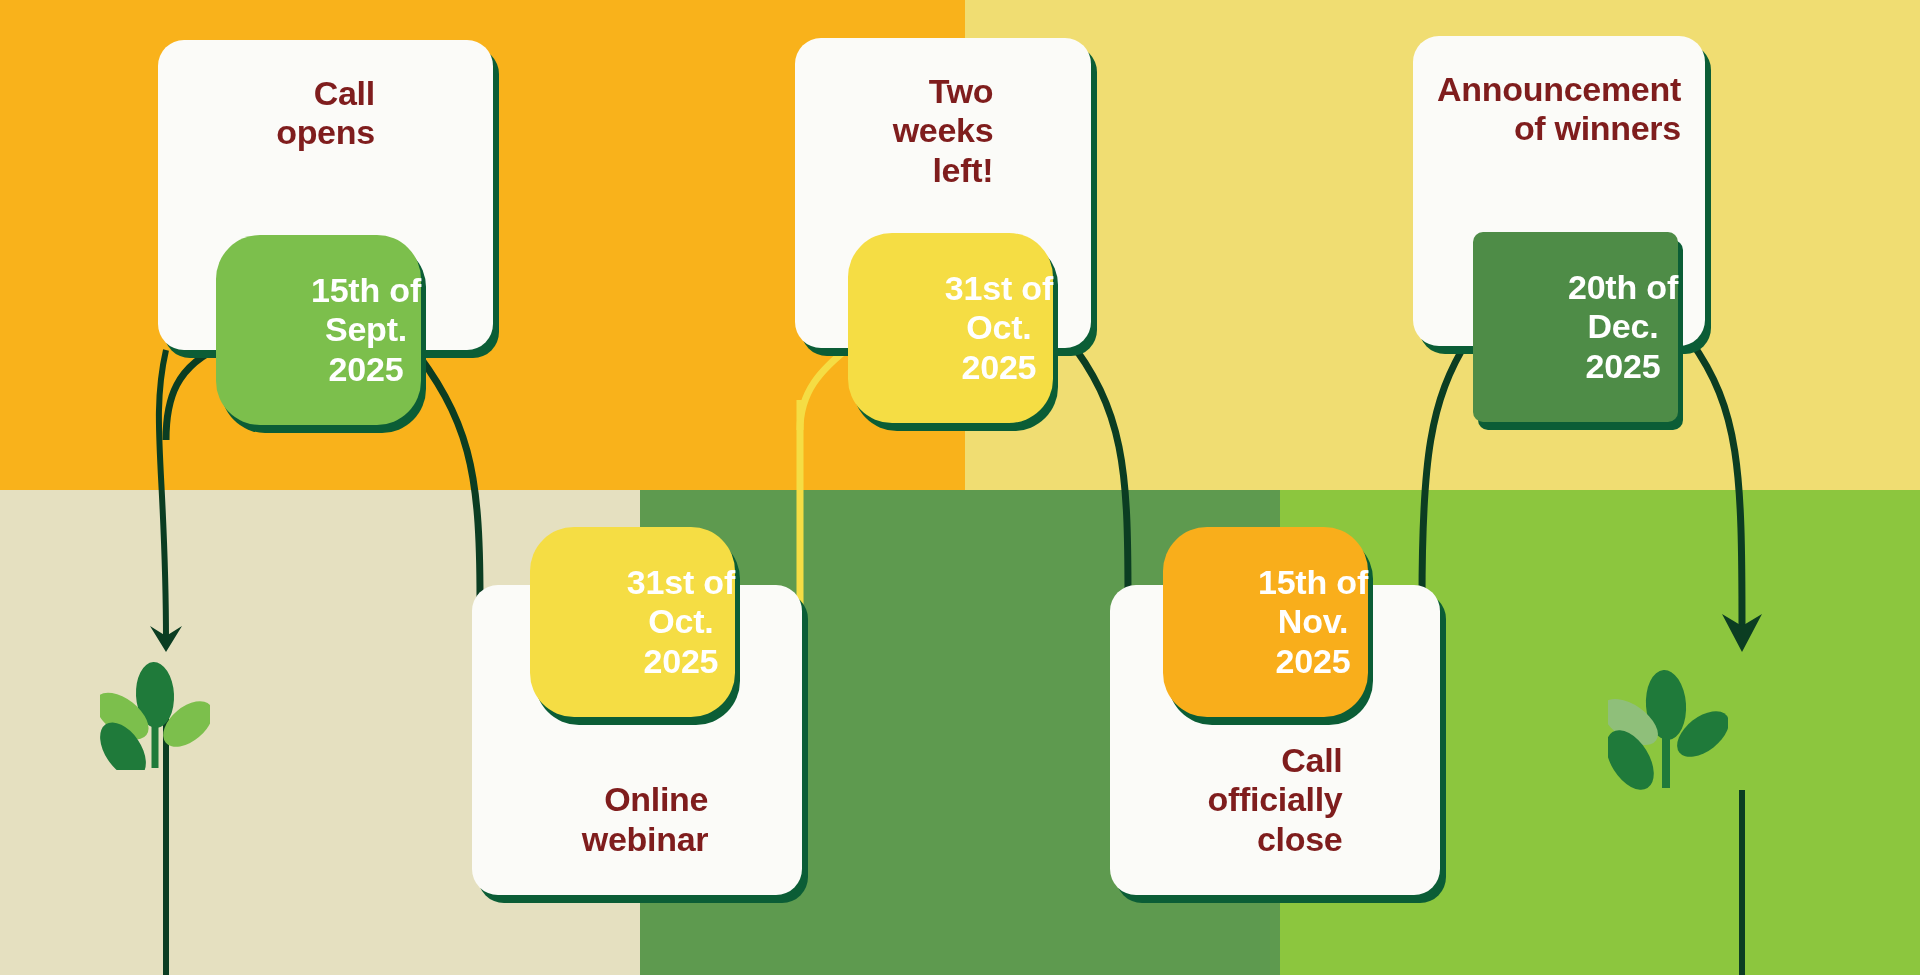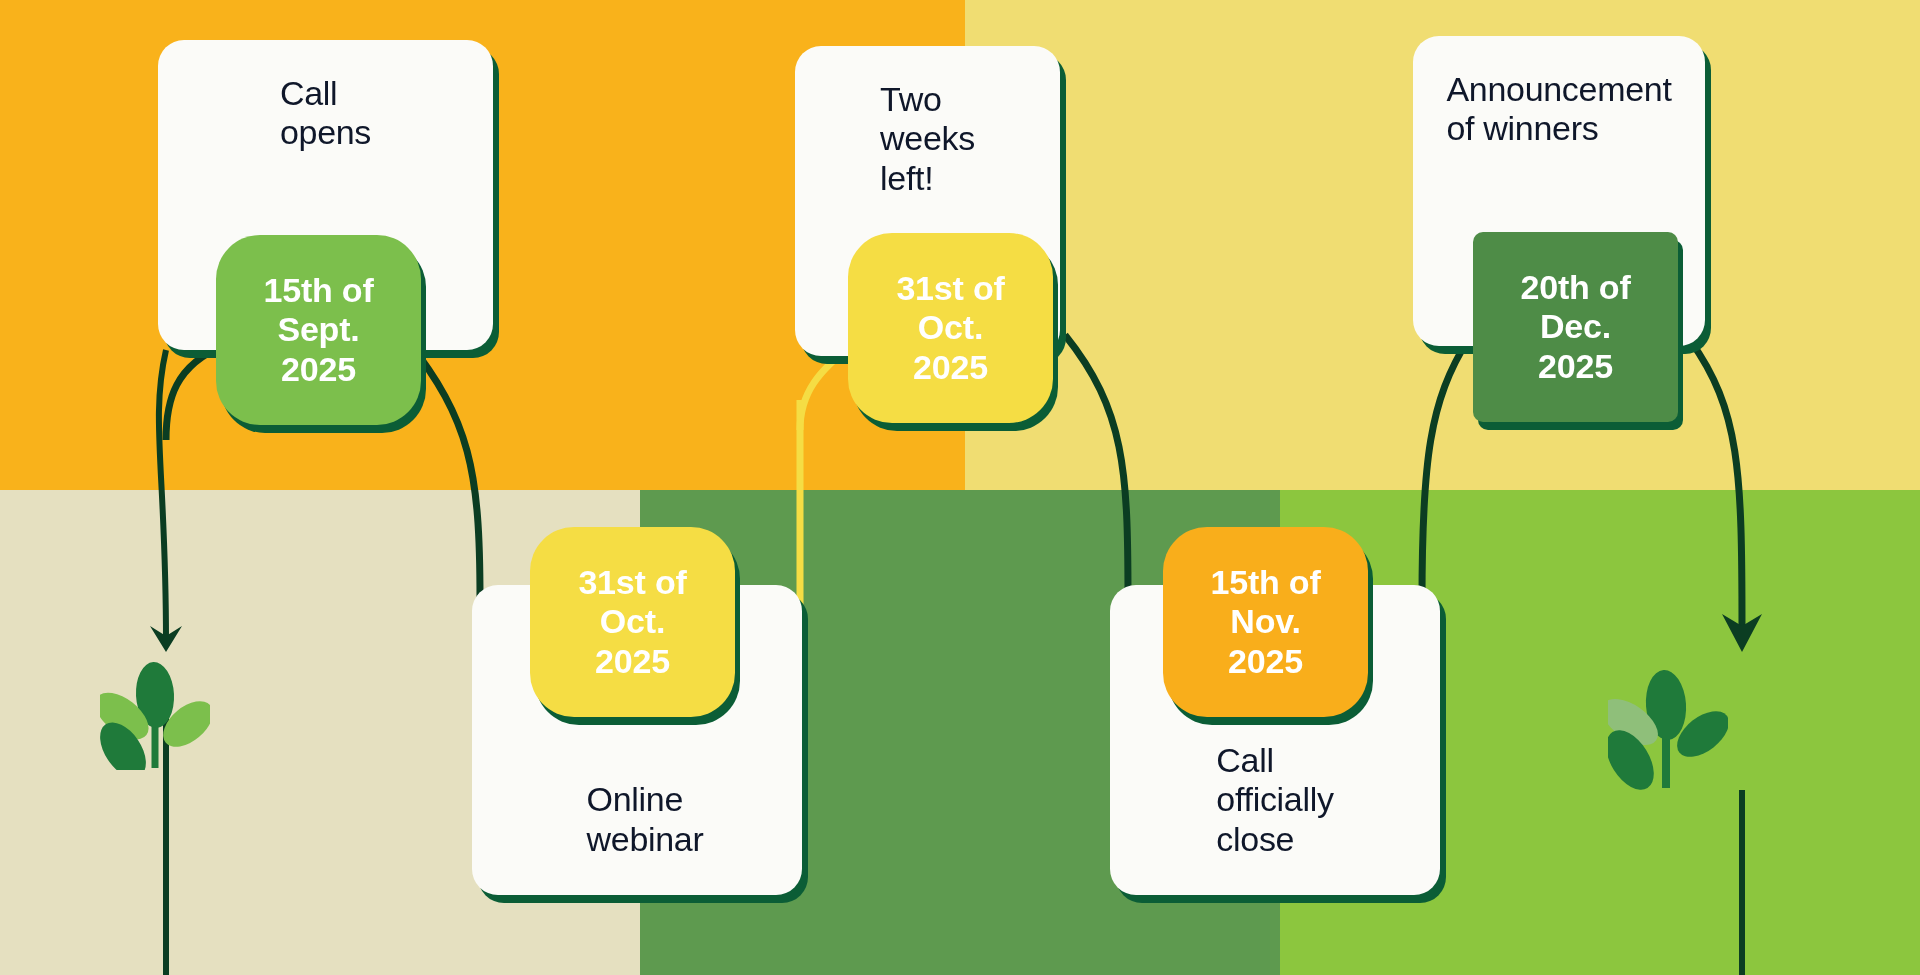--- a/index.html
+++ b/index.html
@@ -28,39 +28,39 @@
     position:absolute;
     background:#FBFBF8;
     border-radius:26px;
     box-shadow: 6px 8px 0 0 #0B5D36;
     display:flex;
     align-items:flex-start;
     justify-content:center;
   }
   .card.bottom { align-items:flex-end; }
   .card-title {
-    color:#0f172a;
-    font-weight:normal;
+    color:#7f1d1d;
+    font-weight:bold;
     font-size:34px;
     line-height:1.16;
-    text-align:left;
+    text-align:right;
     letter-spacing:-0.3px;
     padding:0 12px;
   }
   .card.top .card-title { padding-top:34px; }
   .card.bottom .card-title { padding-bottom:36px; }
 
   
   .badge {
     position:absolute;
     border-radius:44px;
     box-shadow: 5px 8px 0 0 #0B5D36;
     display:flex;
     align-items:center;
-    justify-content:center;
+    justify-content:flex-end;
   }
   .badge-text {
     color:#FFFFFF;
     font-weight:bold;
     font-size:34px;
     line-height:1.16;
     text-align:center;
     letter-spacing:-0.2px;
   }
 
@@ -113,21 +113,21 @@
     <path d="M1690 340 C 1740 410 1742 470 1742 630" stroke="#0B3D22" stroke-width="7" fill="none"></path>
     <path d="M1742 626 L1722 614 L1742 652 L1762 614 Z" fill="#0B3D22"></path>
 
     <path d="M1742 790 L1742 975" stroke="#0B3D22" stroke-width="6" fill="none"></path>
   </svg>
 
   <div class="card top" style="left:158px; top:40px; width:335px; height:310px;">
     <div class="card-title">Call<br>opens</div>
   </div>
 
-  <div class="card top" style="left:795px; top:46px; width:265px; height:310px;">
+  <div class="card top" style="left:795px; top:38px; width:296px; height:310px;">
     <div class="card-title">Two<br>weeks<br>left!</div>
   </div>
 
   <div class="card top" style="left:1413px; top:36px; width:292px; height:310px;">
     <div class="card-title">Announcement<br>of winners</div>
   </div>
 
   <div class="card bottom" style="left:472px; top:585px; width:330px; height:310px;padding-left:16px;">
     <div class="card-title">Online<br>webinar</div>
   </div>

